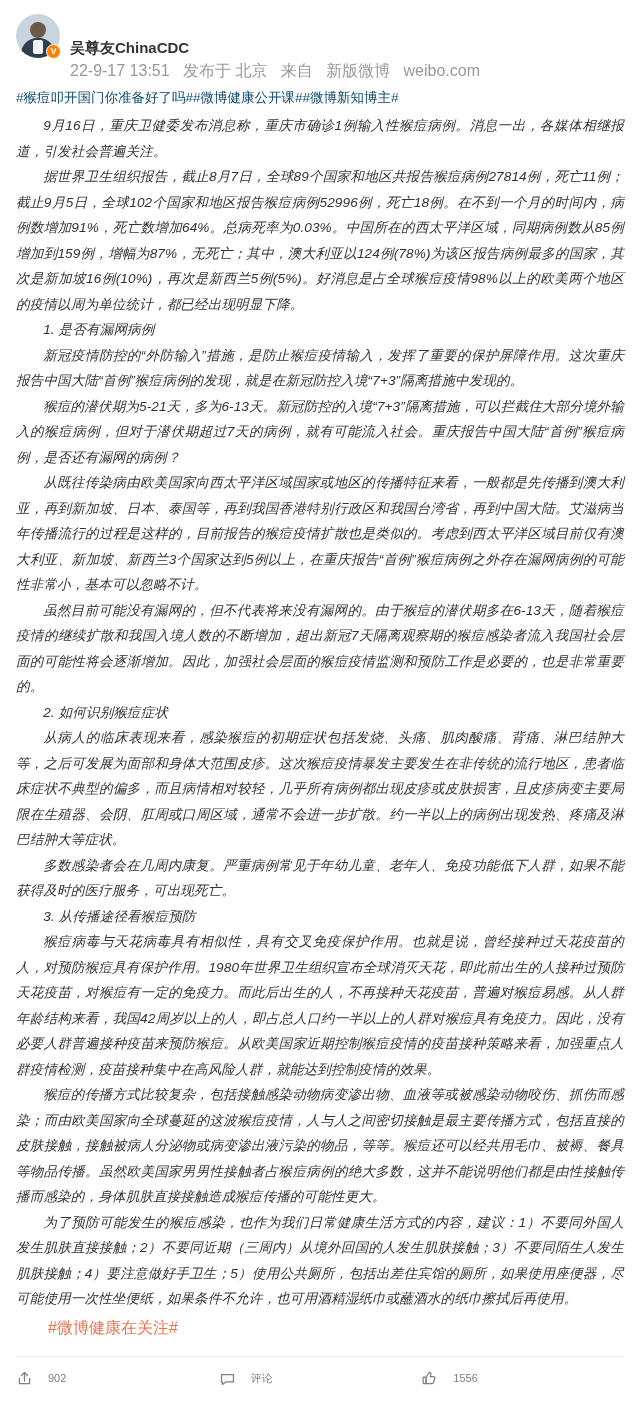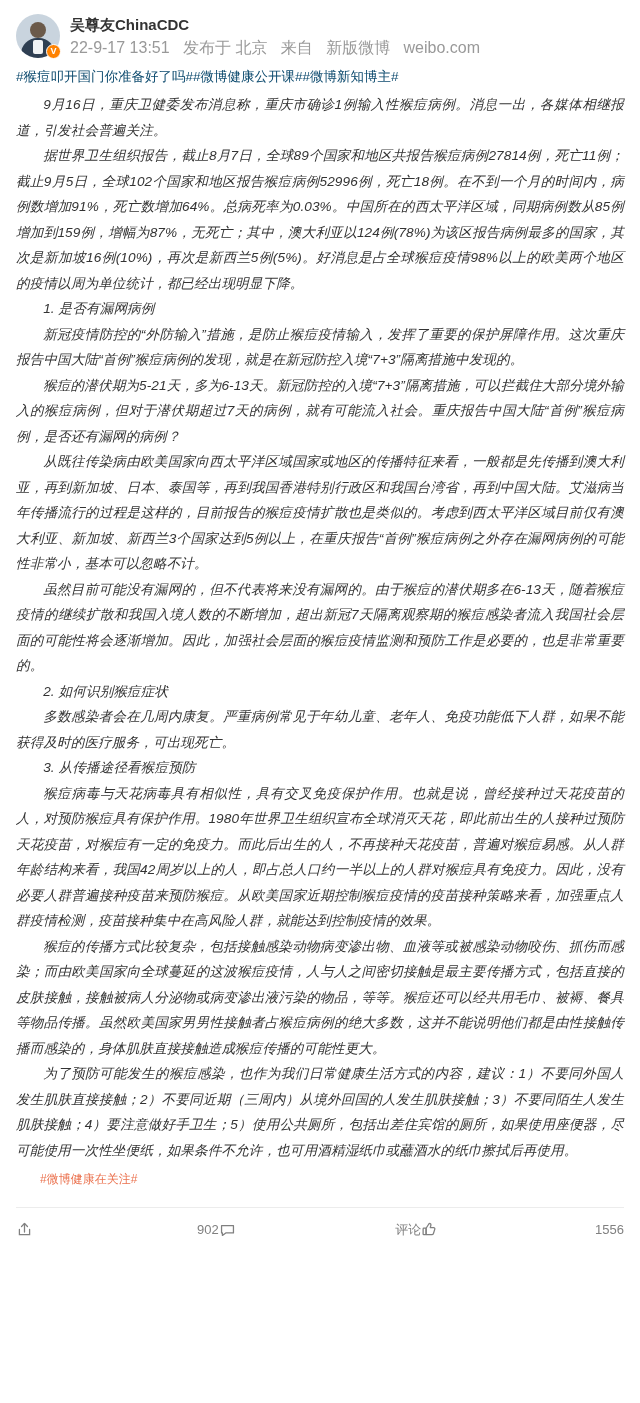--- a/index.html
+++ b/index.html
@@ -84,20 +84,21 @@
     flex: 1 1 auto;
     min-width: 0;
     padding-top: 1px;
   }
   .uname {
     font-size: 15px;
     color: #333333;
     font-weight: bold;
     line-height: 20px;
     margin-bottom: 4px;
+    margin-top: 23px;
   }
   .subline {
     font-size: 16px;
     color: #999999;
     line-height: 17px;
   }
   .subline .src {
     color: #999999;
   }
   .subline .link {
@@ -120,40 +121,40 @@
     color: #333333;
     text-align: justify;
     letter-spacing: 0.1px;
     font-style: italic;
   }
   .content p {
     margin: 0;
     text-indent: 2em;
   }
   .tail-topic {
-    font-size: 12px;
+    font-size: 16px;
     line-height: 28px;
     color: #eb7350;
     text-indent: 2em;
     margin-top: 2px;
   }
   .actions {
     margin-top: 14px;
     border-top: 1px solid #ececec;
     height: 44px;
     display: flex;
     align-items: center;
   }
   .action {
     flex: 1 1 33.33%;
     display: flex;
     align-items: center;
-    justify-content: space-between;
-    gap: 7px;
-    font-size: 13px;
+    justify-content: flex-start;
+    gap: 15px;
+    font-size: 11px;
     color: #808080;
     cursor: pointer;
     height: 100%;
   }
   .action .ic {
     display: inline-block;
     width: 17px;
     height: 17px;
     position: relative;
   }
@@ -195,20 +196,21 @@
 
   <div class="content">
     <p>9月16日，重庆卫健委发布消息称，重庆市确诊1例输入性猴痘病例。消息一出，各媒体相继报道，引发社会普遍关注。</p>
     <p>据世界卫生组织报告，截止8月7日，全球89个国家和地区共报告猴痘病例27814例，死亡11例；截止9月5日，全球102个国家和地区报告猴痘病例52996例，死亡18例。在不到一个月的时间内，病例数增加91%，死亡数增加64%。总病死率为0.03%。中国所在的西太平洋区域，同期病例数从85例增加到159例，增幅为87%，无死亡；其中，澳大利亚以124例(78%)为该区报告病例最多的国家，其次是新加坡16例(10%)，再次是新西兰5例(5%)。好消息是占全球猴痘疫情98%以上的欧美两个地区的疫情以周为单位统计，都已经出现明显下降。</p>
     <p>1. 是否有漏网病例</p>
     <p>新冠疫情防控的“外防输入”措施，是防止猴痘疫情输入，发挥了重要的保护屏障作用。这次重庆报告中国大陆“首例”猴痘病例的发现，就是在新冠防控入境“7+3”隔离措施中发现的。</p>
     <p>猴痘的潜伏期为5-21天，多为6-13天。新冠防控的入境“7+3”隔离措施，可以拦截住大部分境外输入的猴痘病例，但对于潜伏期超过7天的病例，就有可能流入社会。重庆报告中国大陆“首例”猴痘病例，是否还有漏网的病例？</p>
     <p>从既往传染病由欧美国家向西太平洋区域国家或地区的传播特征来看，一般都是先传播到澳大利亚，再到新加坡、日本、泰国等，再到我国香港特别行政区和我国台湾省，再到中国大陆。艾滋病当年传播流行的过程是这样的，目前报告的猴痘疫情扩散也是类似的。考虑到西太平洋区域目前仅有澳大利亚、新加坡、新西兰3个国家达到5例以上，在重庆报告“首例”猴痘病例之外存在漏网病例的可能性非常小，基本可以忽略不计。</p>
     <p>虽然目前可能没有漏网的，但不代表将来没有漏网的。由于猴痘的潜伏期多在6-13天，随着猴痘疫情的继续扩散和我国入境人数的不断增加，超出新冠7天隔离观察期的猴痘感染者流入我国社会层面的可能性将会逐渐增加。因此，加强社会层面的猴痘疫情监测和预防工作是必要的，也是非常重要的。</p>
     <p>2. 如何识别猴痘症状</p>
+    <p>从病人的临床表现来看，感染猴痘的初期症状包括发烧、头痛、肌肉酸痛、背痛、淋巴结肿大等，之后可发展为面部和身体大范围皮疹。这次猴痘疫情暴发主要发生在非传统的流行地区，患者临床症状不典型的偏多，而且病情相对较轻，几乎所有病例都出现皮疹或皮肤损害，且皮疹病变主要局限在生殖器、会阴、肛周或口周区域，通常不会进一步扩散。约一半以上的病例出现发热、疼痛及淋巴结肿大等症状。</p>
     <p>多数感染者会在几周内康复。严重病例常见于年幼儿童、老年人、免疫功能低下人群，如果不能获得及时的医疗服务，可出现死亡。</p>
     <p>3. 从传播途径看猴痘预防</p>
     <p>猴痘病毒与天花病毒具有相似性，具有交叉免疫保护作用。也就是说，曾经接种过天花疫苗的人，对预防猴痘具有保护作用。1980年世界卫生组织宣布全球消灭天花，即此前出生的人接种过预防天花疫苗，对猴痘有一定的免疫力。而此后出生的人，不再接种天花疫苗，普遍对猴痘易感。从人群年龄结构来看，我国42周岁以上的人，即占总人口约一半以上的人群对猴痘具有免疫力。因此，没有必要人群普遍接种疫苗来预防猴痘。从欧美国家近期控制猴痘疫情的疫苗接种策略来看，加强重点人群疫情检测，疫苗接种集中在高风险人群，就能达到控制疫情的效果。</p>
     <p>猴痘的传播方式比较复杂，包括接触感染动物病变渗出物、血液等或被感染动物咬伤、抓伤而感染；而由欧美国家向全球蔓延的这波猴痘疫情，人与人之间密切接触是最主要传播方式，包括直接的皮肤接触，接触被病人分泌物或病变渗出液污染的物品，等等。猴痘还可以经共用毛巾、被褥、餐具等物品传播。虽然欧美国家男男性接触者占猴痘病例的绝大多数，这并不能说明他们都是由性接触传播而感染的，身体肌肤直接接触造成猴痘传播的可能性更大。</p>
     <p>为了预防可能发生的猴痘感染，也作为我们日常健康生活方式的内容，建议：1）不要同外国人发生肌肤直接接触；2）不要同近期（三周内）从境外回国的人发生肌肤接触；3）不要同陌生人发生肌肤接触；4）要注意做好手卫生；5）使用公共厕所，包括出差住宾馆的厕所，如果使用座便器，尽可能使用一次性坐便纸，如果条件不允许，也可用酒精湿纸巾或蘸酒水的纸巾擦拭后再使用。</p>
   </div>
 
   <div class="tail-topic">#微博健康在关注#</div>
 
   <div class="actions">

